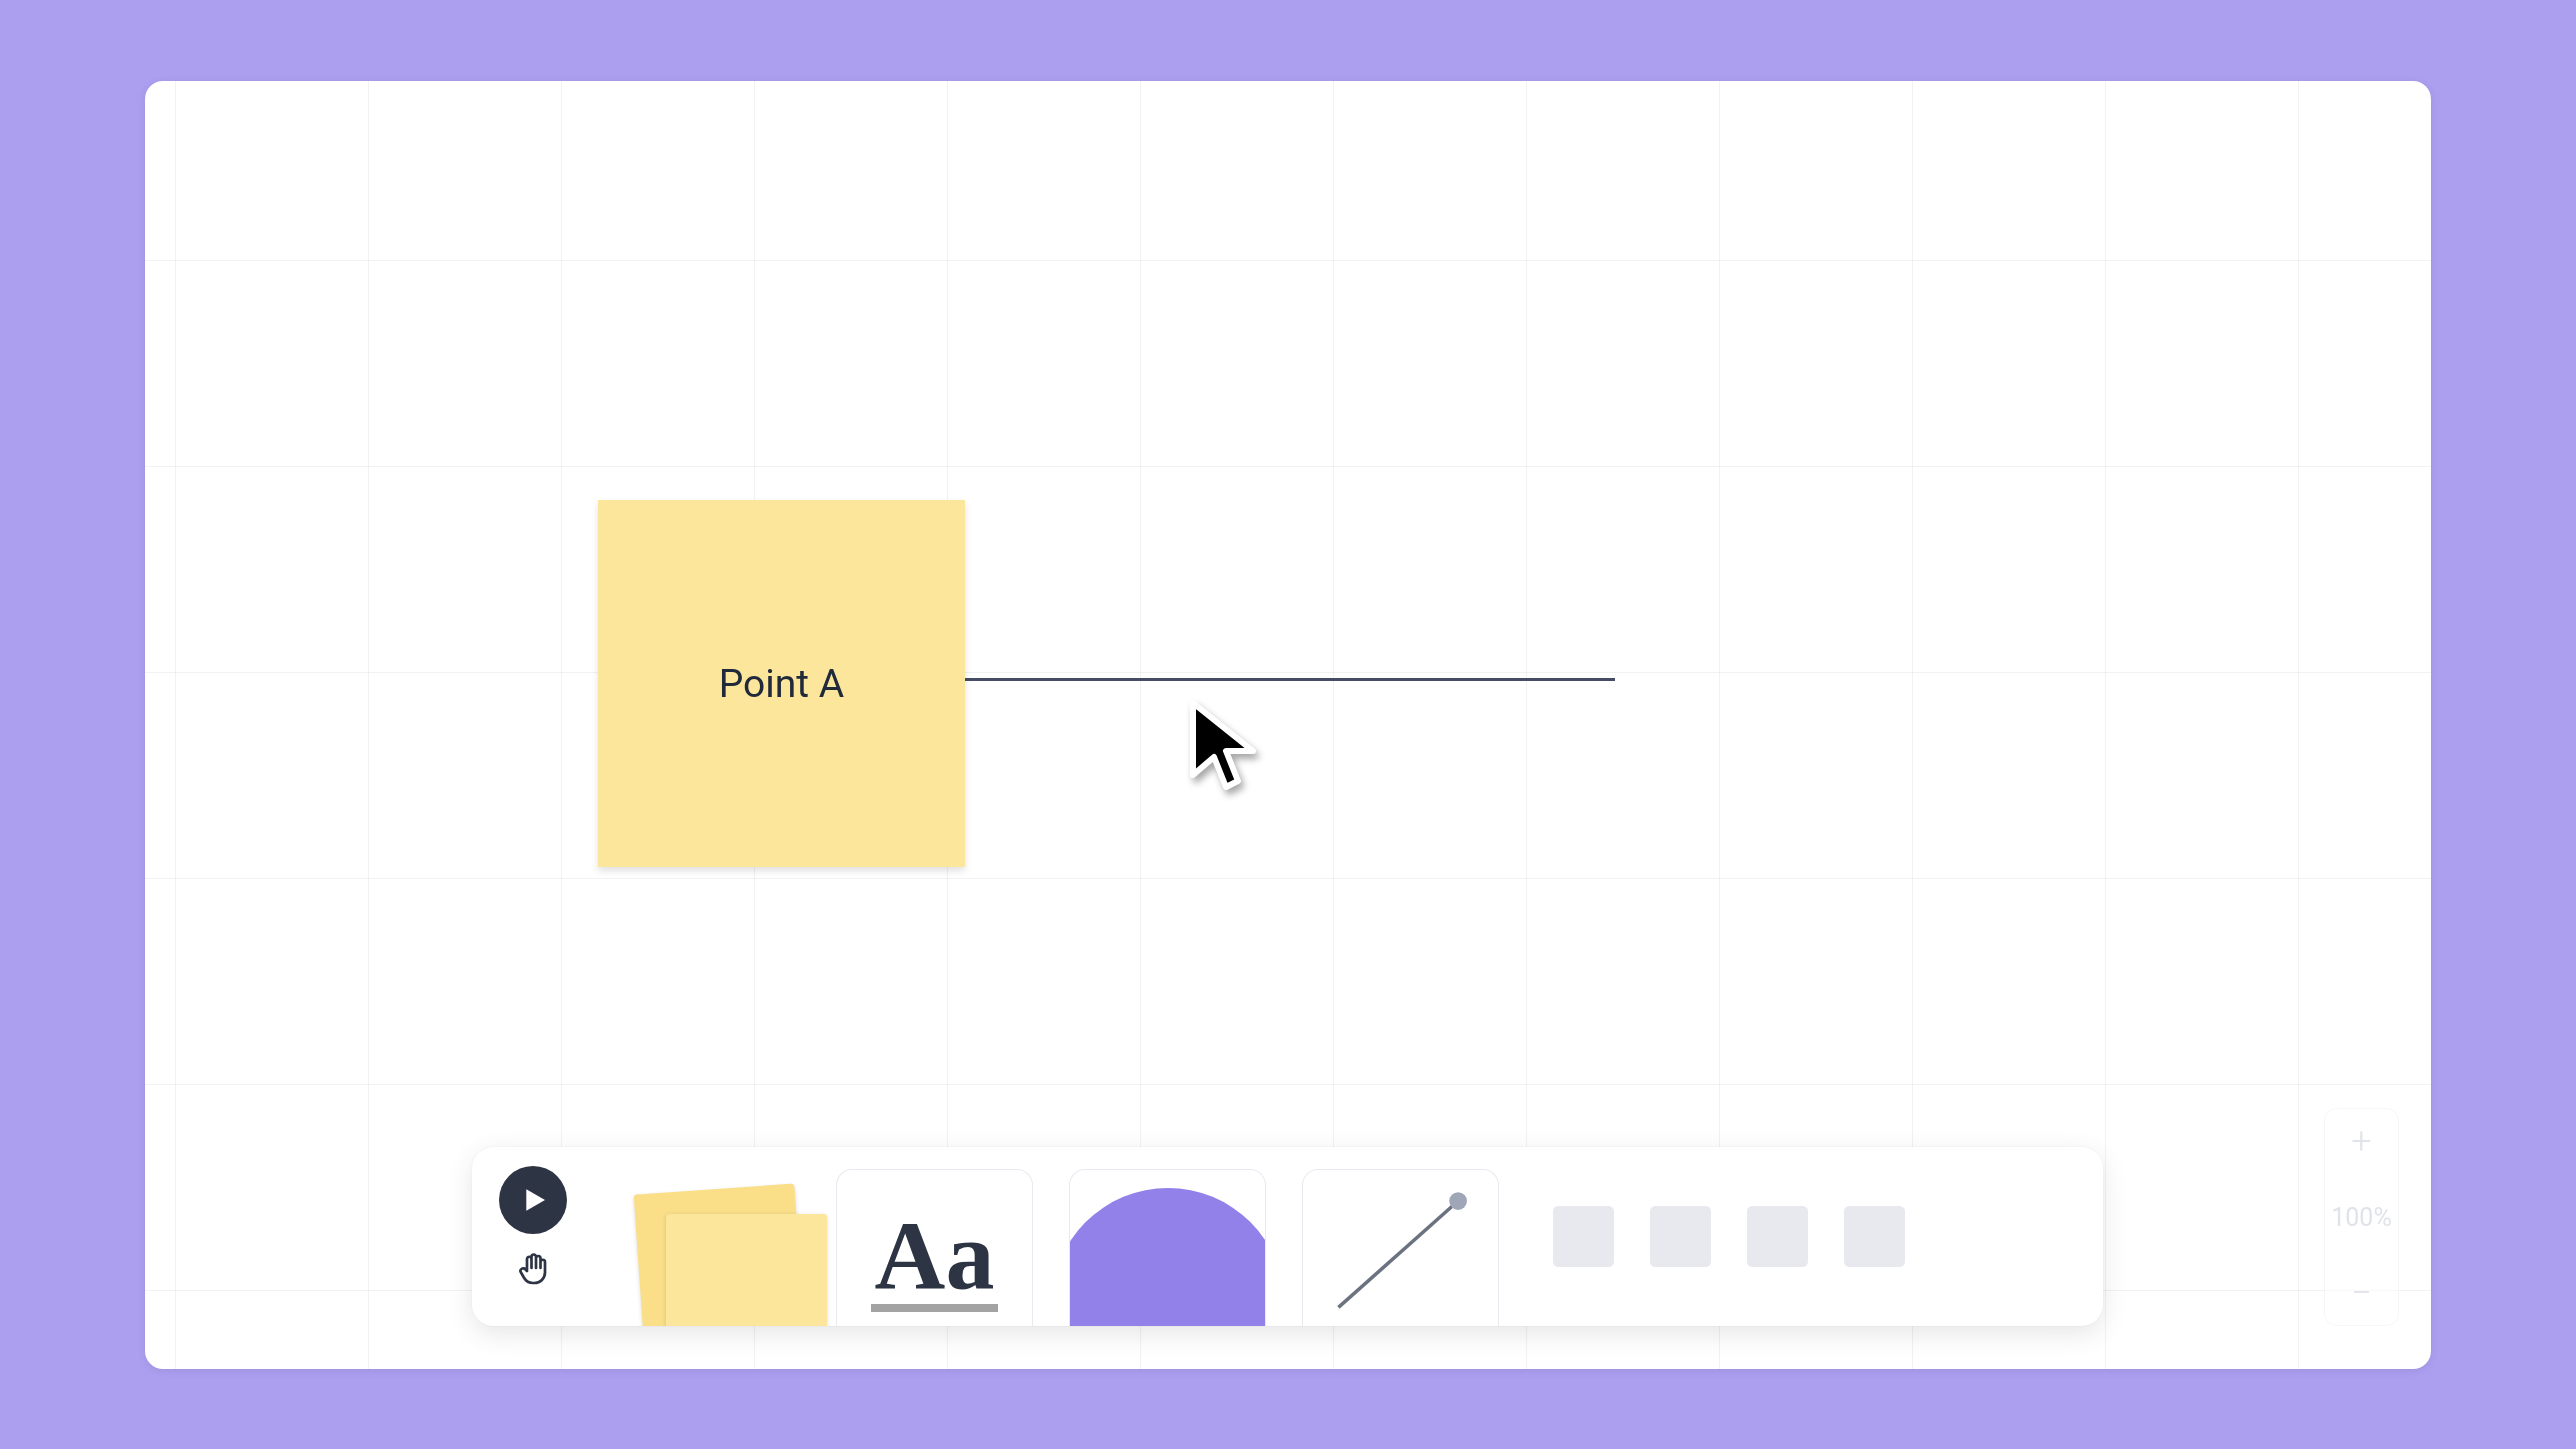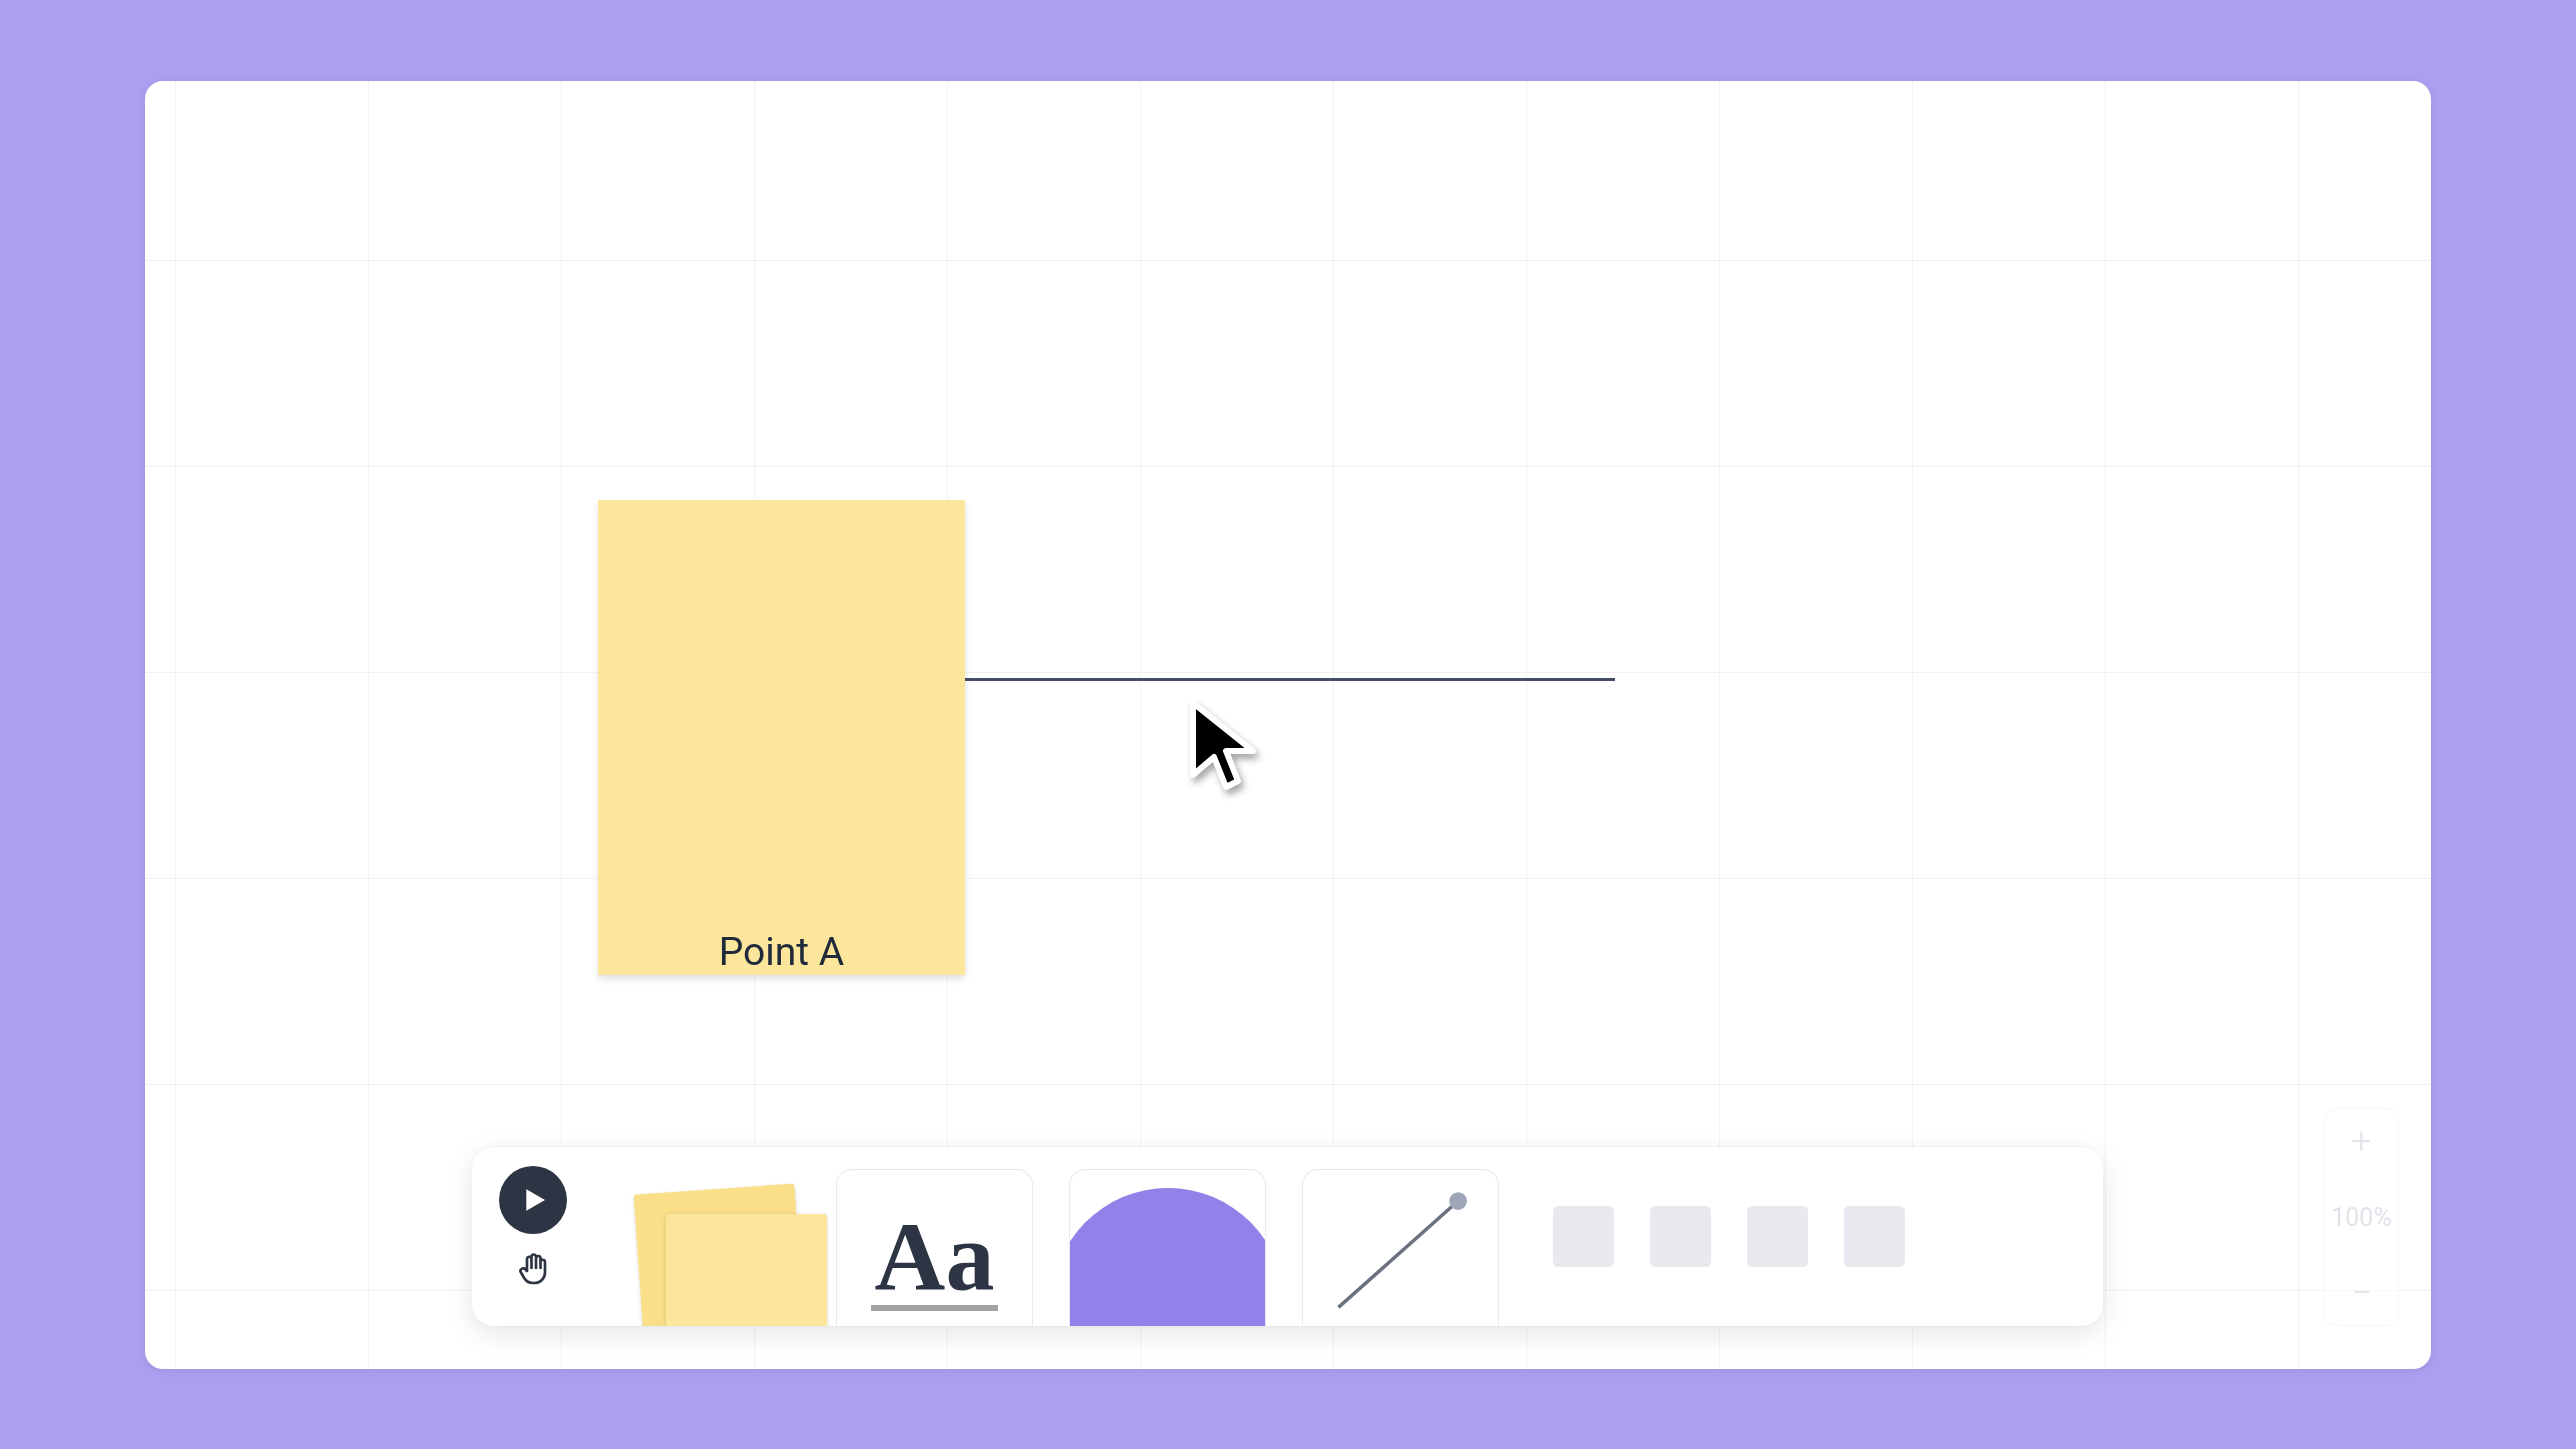--- a/index.html
+++ b/index.html
@@ -34,25 +34,25 @@
     inset: 0;
     background-image:
       linear-gradient(to right, rgba(0,0,0,0.05) 0.9px, transparent 0.9px),
       linear-gradient(to bottom, rgba(0,0,0,0.05) 0.9px, transparent 0.9px);
     background-size: 193px 206px;
     background-position: 30px -27px;
   }
   .sticky {
     position: absolute;
     width: 367px;
-    height: 475px;
+    height: 367px;
     background: #fce69b;
     box-shadow: 0 3.6px 7.2px rgba(0,0,0,0.12);
     display: flex;
-    align-items: flex-end;
+    align-items: center;
     justify-content: center;
     color: #212a3b;
     font-size: 39px;
     font-weight: 400;
   }
   .sticky-a { left: 453px; top: 419px; }
   .sticky-b { left: 1470px; top: 419px; }
   .connector {
     position: absolute;
     left: 819px;
@@ -128,21 +128,21 @@
   }
   .mini-sticky.back { left: 36px; top: 19.7px; transform: rotate(-4deg); background:#fadf88; }
   .mini-sticky.front { left: 63px; top: 45px; }
   .text-glyph {
     position: absolute; inset: 0;
     display: flex; align-items: center; justify-content: center;
     font-size: 98px; font-weight: 800; color: #2d3544;
     padding-top: 27px;
     font-family: Georgia, 'Times New Roman', serif;
   }
-  .text-glyph span { border-bottom: 6px solid #a3a3a3; line-height: 0.9; padding: 0 3.6px 5.4px; }
+  .text-glyph span { border-bottom: 8px solid #a3a3a3; line-height: 0.9; padding: 0 3.6px 5.4px; }
   .shape-circle-tool {
     position: absolute;
     left: 50%;
     top: 18px;
     transform: translateX(-50%);
     width: 233px; height: 233px;
     background: #9181e9;
     border-radius: 50%;
   }
   .slot-shape { overflow: hidden; }

